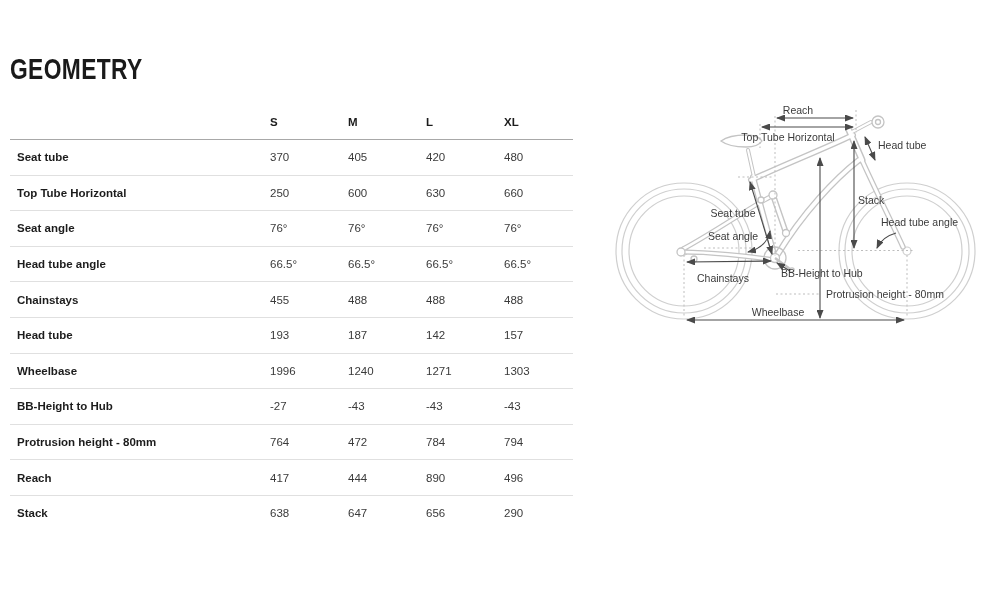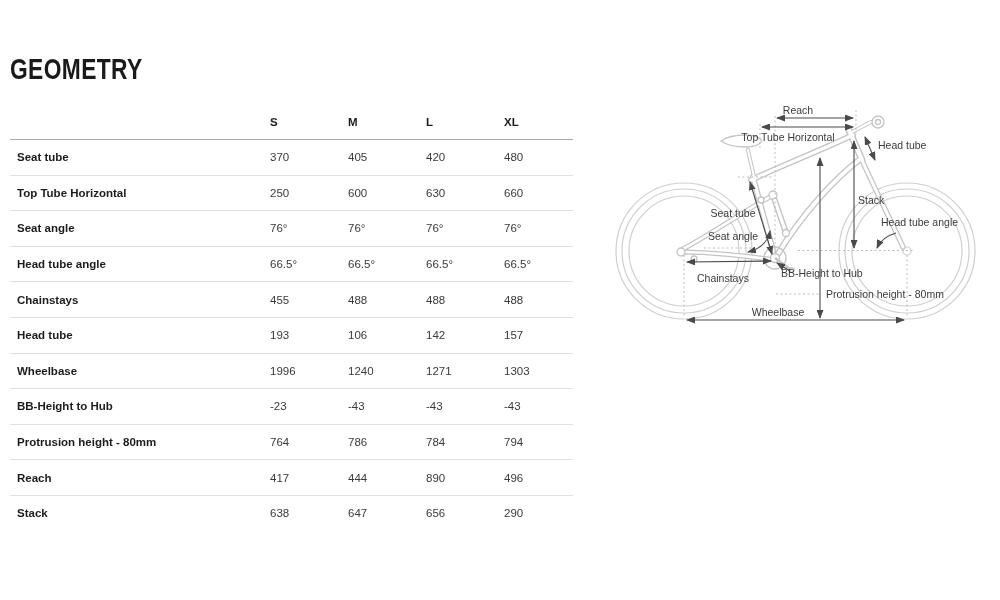--- a/index.html
+++ b/index.html
@@ -94,42 +94,42 @@
       <tr>
         <td class="row-label">Chainstays</td>
         <td>455</td>
         <td>488</td>
         <td>488</td>
         <td>488</td>
       </tr>
       <tr>
         <td class="row-label">Head tube</td>
         <td>193</td>
-        <td>106</td>
+        <td>187</td>
         <td>142</td>
         <td>157</td>
       </tr>
       <tr>
         <td class="row-label">Wheelbase</td>
         <td>1996</td>
         <td>1240</td>
         <td>1271</td>
         <td>1303</td>
       </tr>
       <tr>
         <td class="row-label">BB-Height to Hub</td>
-        <td>-23</td>
+        <td>-27</td>
         <td>-43</td>
         <td>-43</td>
         <td>-43</td>
       </tr>
       <tr>
         <td class="row-label">Protrusion height - 80mm</td>
         <td>764</td>
-        <td>786</td>
+        <td>472</td>
         <td>784</td>
         <td>794</td>
       </tr>
       <tr>
         <td class="row-label">Reach</td>
         <td>417</td>
         <td>444</td>
         <td>890</td>
         <td>496</td>
       </tr>

